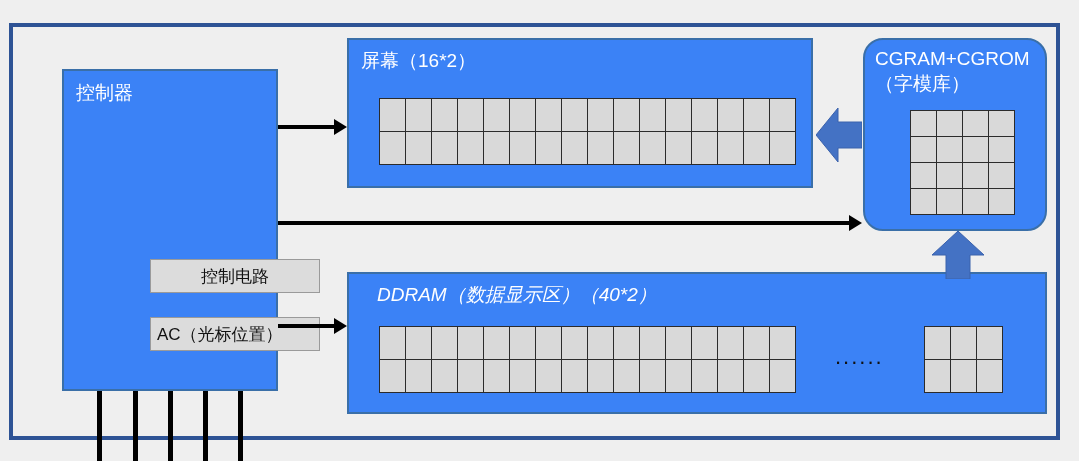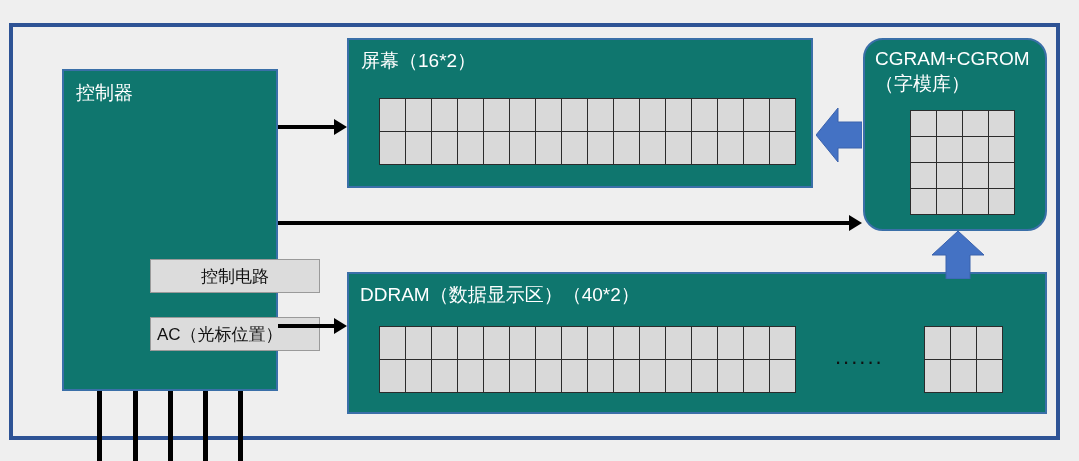--- a/index.html
+++ b/index.html
@@ -24,21 +24,21 @@
     width: 1051px;
     height: 417px;
     border: 4px solid #2E5395;
     box-sizing: border-box;
     background: transparent;
   }
 
   
   .green-box {
     position: absolute;
-    background: #0f766e;
+    background: #3b82f6;
     border: 2px solid #3A6FA8;
     box-sizing: border-box;
   }
   .box-title {
     position: absolute;
     color: #ffffff;
     font-size: 19px;
     line-height: 25px;
     white-space: pre;
     letter-spacing: 0px;
@@ -67,21 +67,21 @@
     justify-content: flex-start;
     padding-left: 6px;
   }
 
   
   #screen-box { left: 347px; top: 38px; width: 466px; height: 150px; }
   #screen-title { left: 12px; top: 8px; }
 
   
   #ddram-box { left: 347px; top: 272px; width: 700px; height: 142px; }
-  #ddram-title { left: 11px; top: 8px; }
+  #ddram-title { left: 28px; top: 8px; font-style: italic; }
 
   
   #cgram-box { left: 863px; top: 38px; width: 184px; height: 193px; border-radius: 20px; }
   #cgram-title { left: 10px; top: 6px; text-align: left; }
 
   
   .grid {
     position: absolute;
     display: grid;
     background: #2b2b2b;

